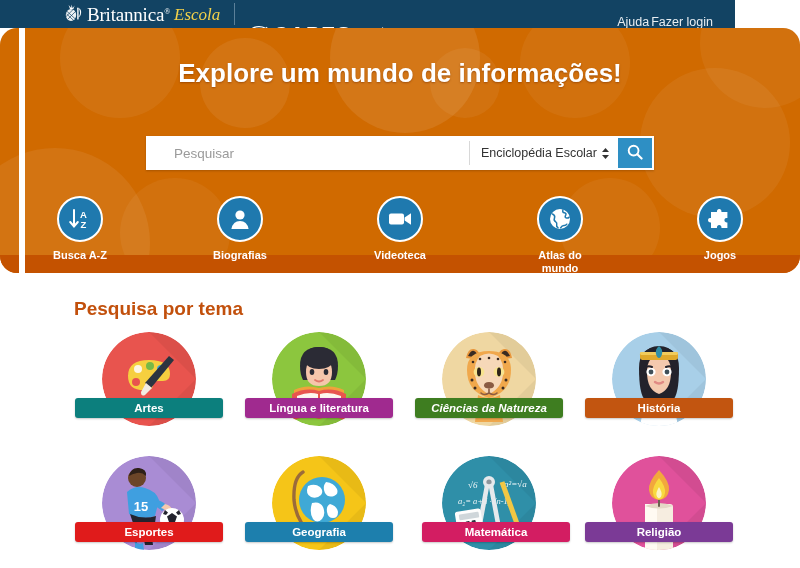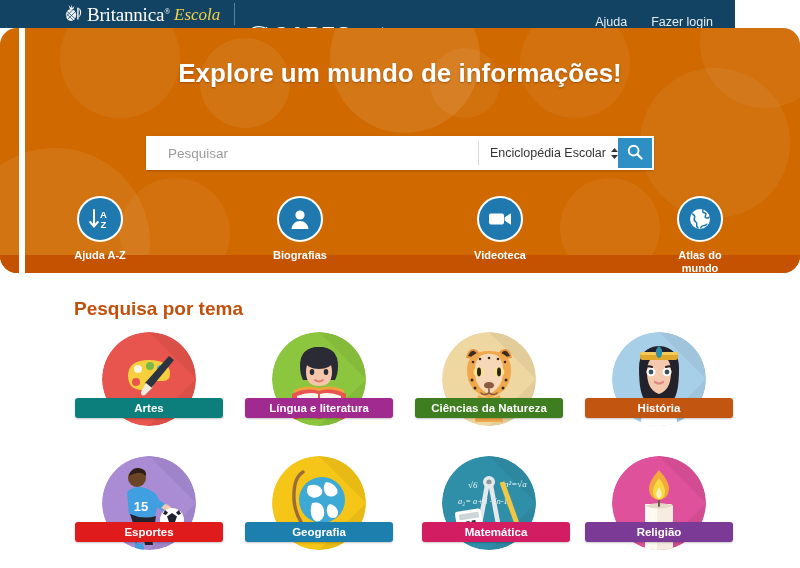--- a/index.html
+++ b/index.html
@@ -32,21 +32,21 @@
   .logo-div { width:1px; height:22px; background:#5b8099; margin:0 14px; }
   .capes-zone { display:flex; align-items:center;margin-top:39px; }
   .capes-word {
     color:#ffffff; font-size:21px; font-weight:bold;
     letter-spacing:1.2px; line-height:1;
   }
   .capes-min {
     color:#ffffff; font-size:5.5px; font-weight:bold; line-height:1.25;
     margin-left:9px; letter-spacing:0.2px;
   }
-  .topnav { margin-left:auto; margin-right:22px; display:flex; gap:24px;margin-top:16px; }
+  .topnav { margin-left:auto; margin-right:22px; display:flex; gap:2px;margin-top:16px; }
   .topnav a {
     color:#e8eef2; font-size:12.5px; text-decoration:none;
   }
 
   
   #hero {
     position:absolute; left:0; top:28px; width:800px; height:245px;
     background:#d06a00;
     overflow:hidden;
     border-radius:17px;
@@ -65,28 +65,28 @@
   }
 
   
   #searchbar {
     position:absolute; left:146px; top:108px; width:508px; height:34px;
     background:#ffffff; z-index:5; display:flex; align-items:center;
     box-shadow:0 1px 2px rgba(0,0,0,.2);
   }
   #search-input {
     flex:1; border:none; outline:none; height:34px;
-    padding:0 22px; font-size:13.5px; color:#4a4a4a;
+    padding:0 28px; font-size:13.5px; color:#4a4a4a;
     font-family:"Liberation Sans", sans-serif; background:transparent;
   }
   #search-input::placeholder { color:#9a9a9a; }
   .sep { width:1px; height:24px; background:#d8d8d8; }
   #search-scope {
     display:flex; align-items:center; gap:5px;
-    padding:0 0 0 11px; font-size:12.5px; color:#333;
+    padding:0 9px 0 11px; font-size:12.5px; color:#333;
     white-space:nowrap; cursor:pointer; height:34px;
   }
   .updown { display:flex; flex-direction:column; gap:2px; line-height:0; }
   #search-btn {
     width:34px; height:30px; margin-right:2px; background:#2e8fc4;
     border:none; cursor:pointer; display:flex;
     align-items:center; justify-content:center;
   }
 
   
@@ -229,21 +229,21 @@
       <div class="qcircle">
         <svg width="26" height="26" viewBox="0 0 26 26">
           <g stroke="#fff" stroke-width="2" stroke-linecap="round">
             <line x1="7" y1="4" x2="7" y2="20"></line>
               <polyline points="3.2,16 7,20.4 10.8,16" fill="none"></polyline>
           </g>
           <text x="16.5" y="12" font-size="9.5" font-weight="bold" fill="#fff" text-anchor="middle" font-family="Liberation Sans, sans-serif">A</text>
           <text x="16.5" y="22" font-size="9.5" font-weight="bold" fill="#fff" text-anchor="middle" font-family="Liberation Sans, sans-serif">Z</text>
         </svg>
       </div>
-      <div class="qlabel">Ajuda A-Z</div>
+      <div class="qlabel">Busca A-Z</div>
     </div>
 
     <div class="qitem">
       <div class="qcircle">
         <svg width="26" height="26" viewBox="0 0 26 26">
           <circle cx="13" cy="9" r="4.6" fill="#fff"></circle>
           <path d="M4.4 23 q1.6-8 8.6-8 q7 0 8.6 8 z" fill="#fff"></path>
         </svg>
       </div>
       <div class="qlabel">Biografias</div>
@@ -265,20 +265,29 @@
           <circle cx="13" cy="13" r="10" fill="#fff"></circle>
           <path d="M5.5 8 q3 1.5 2 4 q-1 2.4 1 3.6 q1.8 1.1 1.2 3.2 q-.5 1.8 1.3 2.8
                    M16 3.8 q-1 2.6 1.4 3 q2.4.4 1.2 2.6 q-1.2 2.2 1 2.6 q1.6.3 2.4-.8
                    M13.6 21.8 q1.4-2.4 3.6-2.2 q1.6.1 2.6-1.4" fill="none" stroke="#1f79ae" stroke-width="1.5" stroke-linecap="round"></path>
         </svg>
       </div>
       <div class="qlabel">Atlas do mundo</div>
     </div>
 
 
+    <div class="qitem">
+      <div class="qcircle">
+        <svg width="26" height="26" viewBox="0 0 26 26">
+          <path d="M4 6 h6 a2.3 2.3 0 1 1 4.4 0 h6 v6 a2.3 2.3 0 1 0 0 4.4 v5.6 h-6
+                   a2.3 2.3 0 1 0-4.4 0 h-6 v-5.6 a2.3 2.3 0 1 1 0-4.4 z" fill="#fff"></path>
+        </svg>
+      </div>
+      <div class="qlabel">Jogos</div>
+    </div>
 
   </div>
 </div>
 
 <h2 id="topics-head" style="color: rgb(194, 80, 12);">Pesquisa por tema</h2>
 
 <div id="topic-grid">
 
   <div class="trow">
 
@@ -346,21 +355,21 @@
               <circle cx="56" cy="27" r="1.3"></circle>
             <circle cx="63" cy="30" r="1.3"></circle>
             <circle cx="30" cy="48" r="1.5"></circle>
               <circle cx="64" cy="48" r="1.5"></circle>
             <circle cx="33" cy="56" r="1.5"></circle>
               <circle cx="61" cy="56" r="1.5"></circle>
           </g>
           <path d="M36 63 q11 6 22 0 l3 27 h-28 z" fill="#f0a84c"></path>
         </svg>
       </div>
-      <div class="tlabel" style="background: rgb(62, 125, 32);">Ciências da Natureza</div>
+      <div class="tlabel" style="background: rgb(62, 125, 32); font-style: italic;">Ciências da Natureza</div>
     </div>
 
     <div class="tcard">
       <div class="tcircle">
         <svg width="94" height="94" viewBox="0 0 94 94">
           <circle cx="47" cy="47" r="47" fill="#a8cfe8"></circle>
           <path d="M47 0 A47 47 0 0 1 47 94 L94 47 Z" fill="#000" opacity=".05"></path>
           <path d="M27 36 q0-21 20-21 q20 0 20 21 q0 26-6 32 h-28 q-6-6-6-32z" fill="#23222b"></path>
           <path d="M35 40 q0-16 12-16 q12 0 12 16 q0 18-12 22 q-12-4-12-22z" fill="#f4c9ae"></path>
           <path d="M31 22 q6-8 16-8 q10 0 16 8 l-2 6 q-14-5-28 0z" fill="#23222b"></path>

